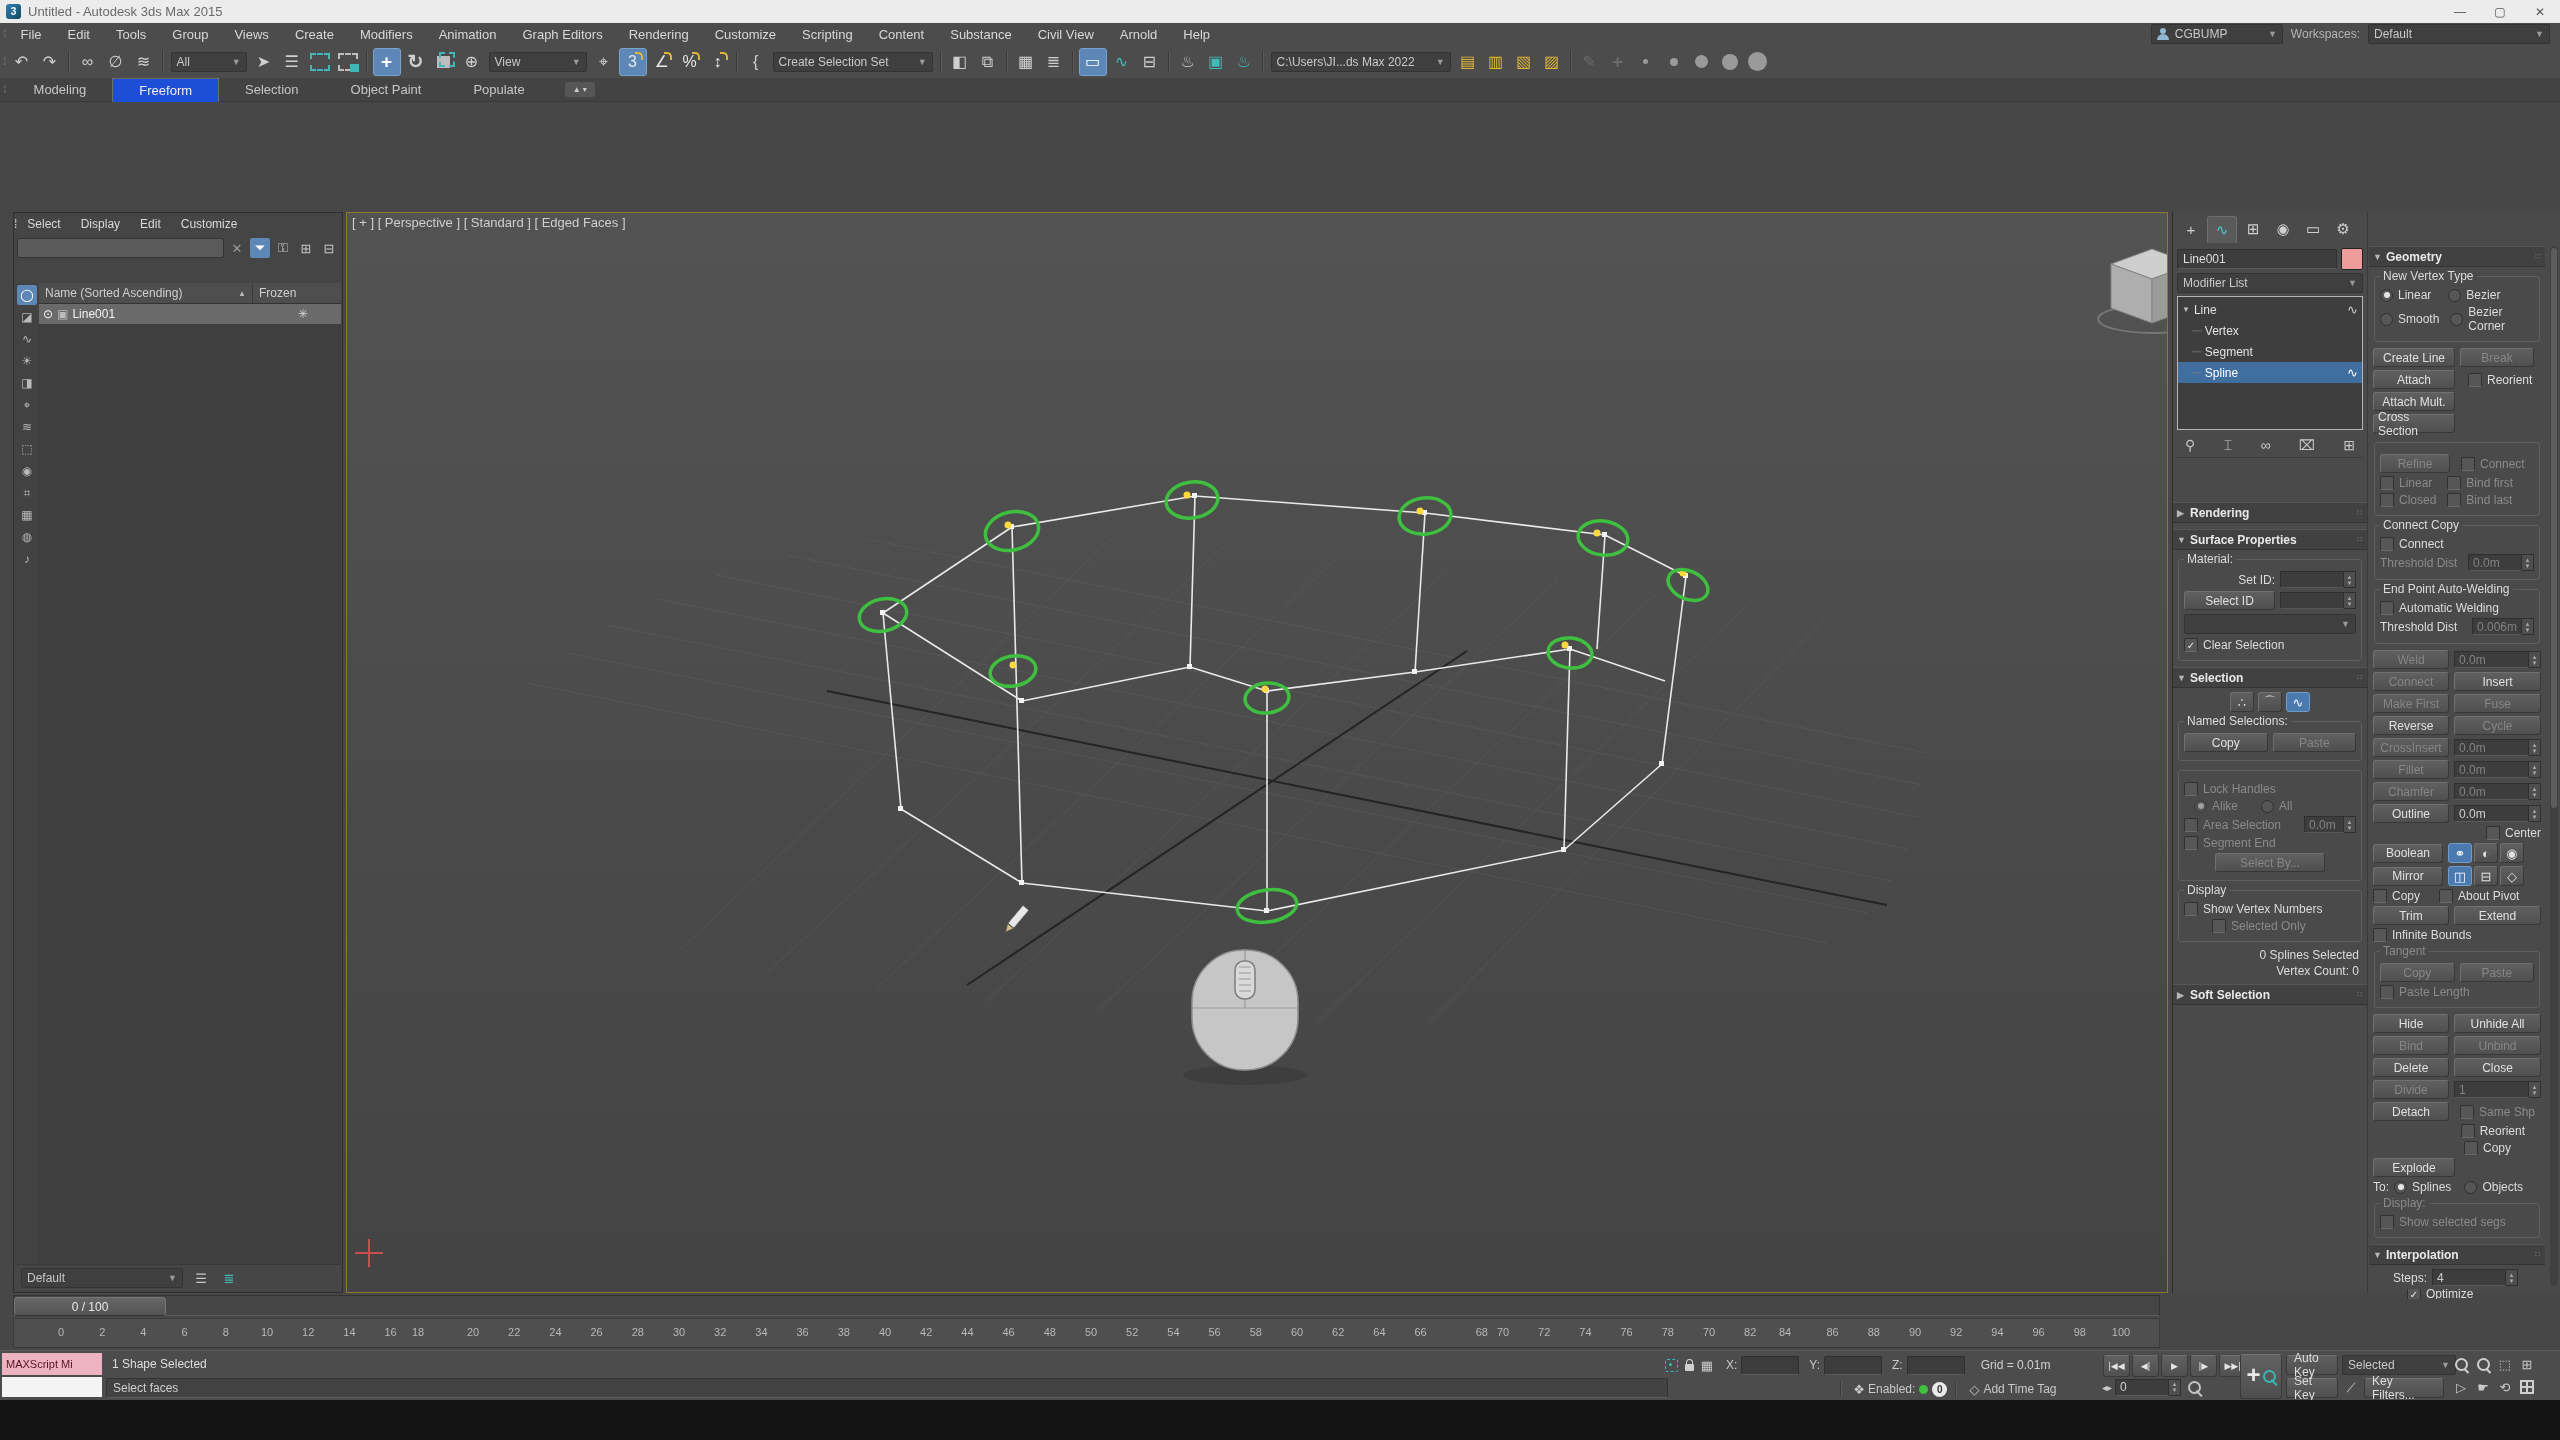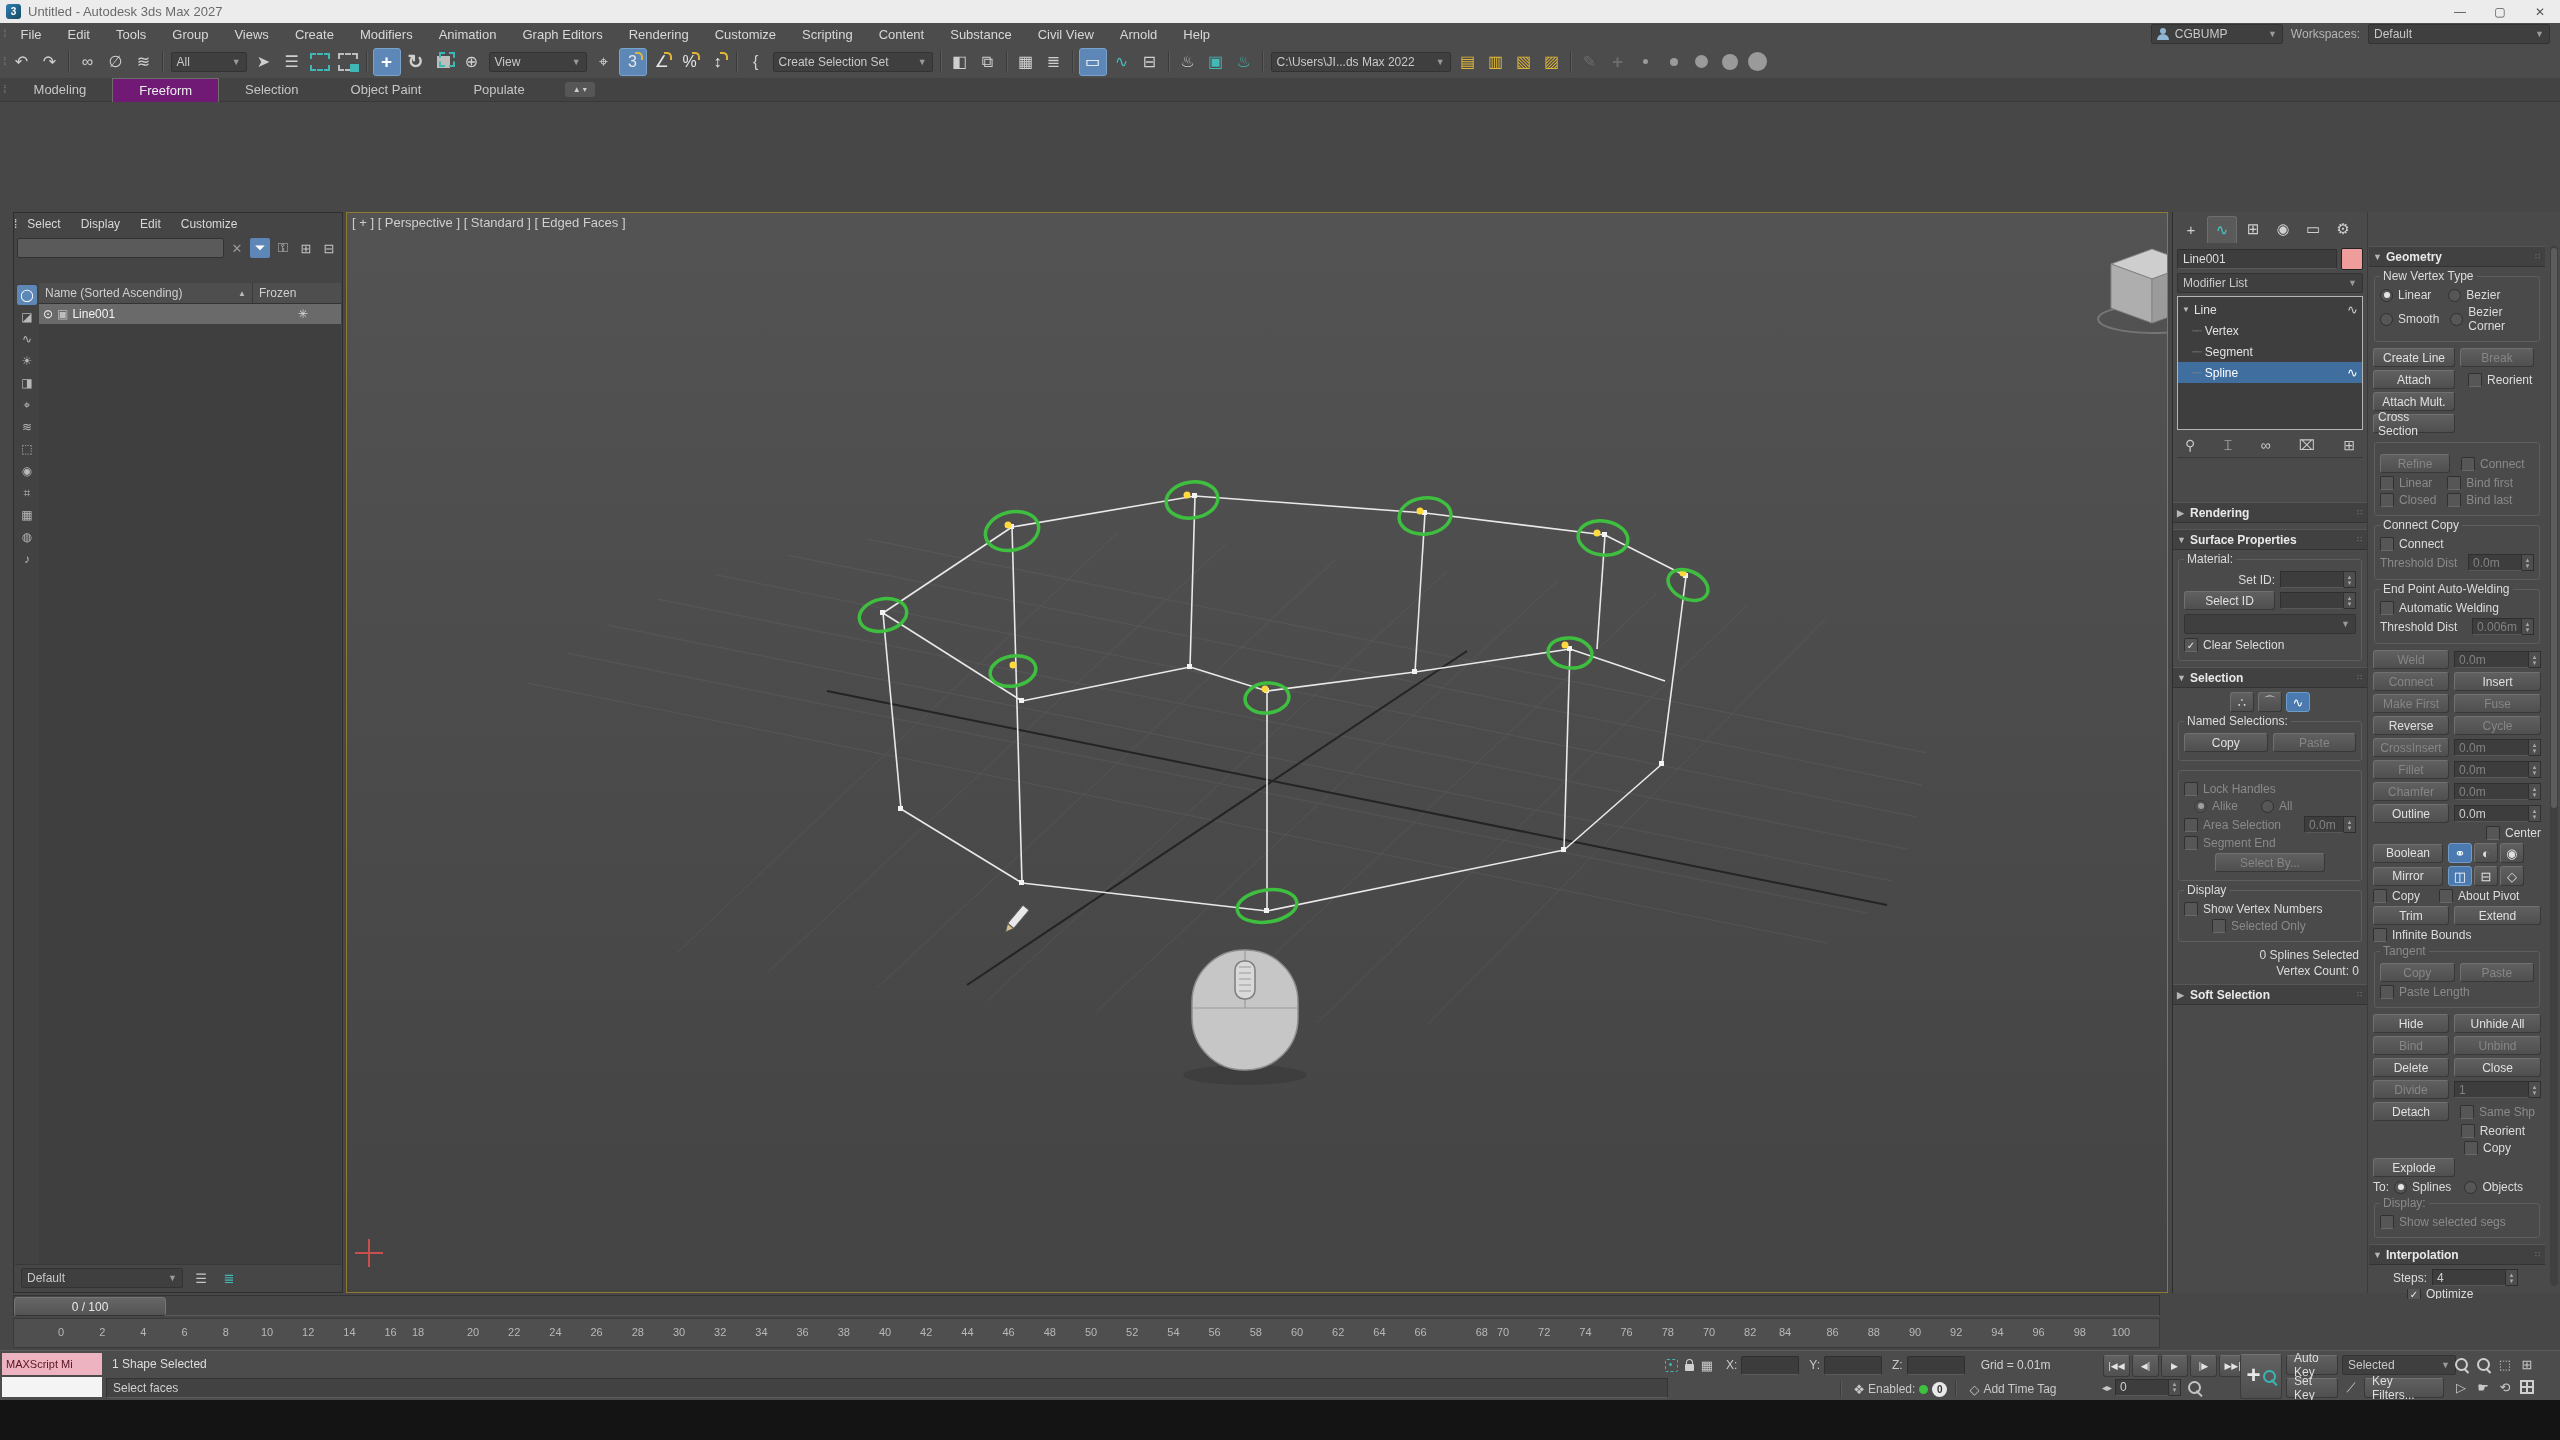--- a/index.html
+++ b/index.html
@@ -37,21 +37,21 @@
   .tbi.big{font-size:19px;font-weight:bold}
   .shape-dashed{width:16px;height:14px;border:2px dashed #3fb7b7}
   .shape-dashedfill{width:16px;height:14px;border:2px dashed #bdbdbd;position:relative}
   .shape-dashedfill::after{content:"";position:absolute;right:-3px;bottom:-3px;width:9px;height:8px;background:#3fb7b7}
   .shape-scale{width:13px;height:12px;background:#bdbdbd;position:relative}
   .shape-scale::after{content:"";position:absolute;right:-5px;top:-4px;width:12px;height:11px;border:2px dashed #3fb7b7}
   .tbdot{border-radius:50%;background:#9a9a9a}
   
   #ribbon{left:0;top:78px;width:2560px;height:23px;background:#434343;display:flex;align-items:center;border-bottom:1px solid #383838}
   .rtab{padding:0 26px;height:23px;display:flex;align-items:center;color:#c6c6c6;font-size:13px}
-  .rtab.active{background:#701a75;color:#efefef;border:1px solid #6d6d6d;border-bottom:none}
+  .rtab.active{background:#1d4ed8;color:#efefef;border:1px solid #6d6d6d;border-bottom:none}
   #ribcollapse{margin-left:14px;width:30px;height:15px;background:#565656;border-radius:3px;display:flex;align-items:center;justify-content:center;color:#ccc;font-size:8px;gap:3px}
   
   #explorer{left:13px;top:212px;width:330px;height:1081px;background:#454545;border:1px solid #2e2e2e;box-sizing:border-box}
   #exp-menus{height:22px;display:flex;align-items:center}
   #exp-menus .menu-item{font-size:12px;padding:0 10px}
   #exp-search{height:26px;display:flex;align-items:center;padding:0 3px;gap:3px}
   #exp-search input{flex:1;height:18px;background:#5a5a5a;border:1px solid #333;border-radius:2px;color:#ddd;padding:0 4px;font-size:12px}
   .exbtn{width:20px;height:20px;display:flex;align-items:center;justify-content:center;color:#c5c5c5;font-size:13px;border-radius:2px}
   .exbtn.active{background:#5d87b7;color:#fff}
   #exp-strip{position:absolute;left:1px;top:70px;width:24px;bottom:28px;background:#424242;display:flex;flex-direction:column;align-items:center;padding-top:2px;gap:2px}
@@ -157,21 +157,21 @@
   #blackstrip{left:0;top:1400px;width:2560px;height:40px;background:#141414}
   .vline{width:1px;height:38px;background:#3c3c3c;border-right:1px solid #5a5a5a;position:absolute;top:5px}
 </style>
 </head>
 <body>
 
 <div id="app">
 
   <div id="titlebar" class="abs">
     <div id="appicon">3</div>
-    <span style="color:#6a6a6a;font-size:13px">Untitled - Autodesk 3ds Max 2027</span>
+    <span style="color:#6a6a6a;font-size:13px">Untitled - Autodesk 3ds Max 2015</span>
     <span style="margin-left:auto"></span>
     <span class="wbtn">—</span>
     <span class="wbtn">▢</span>
     <span class="wbtn">✕</span>
   </div>
 
   <div id="menubar" class="abs">
     <span class="grip">⁞⁞</span>
     <span id="menu-items" style="display:flex">
         <span class="menu-item">File</span>

